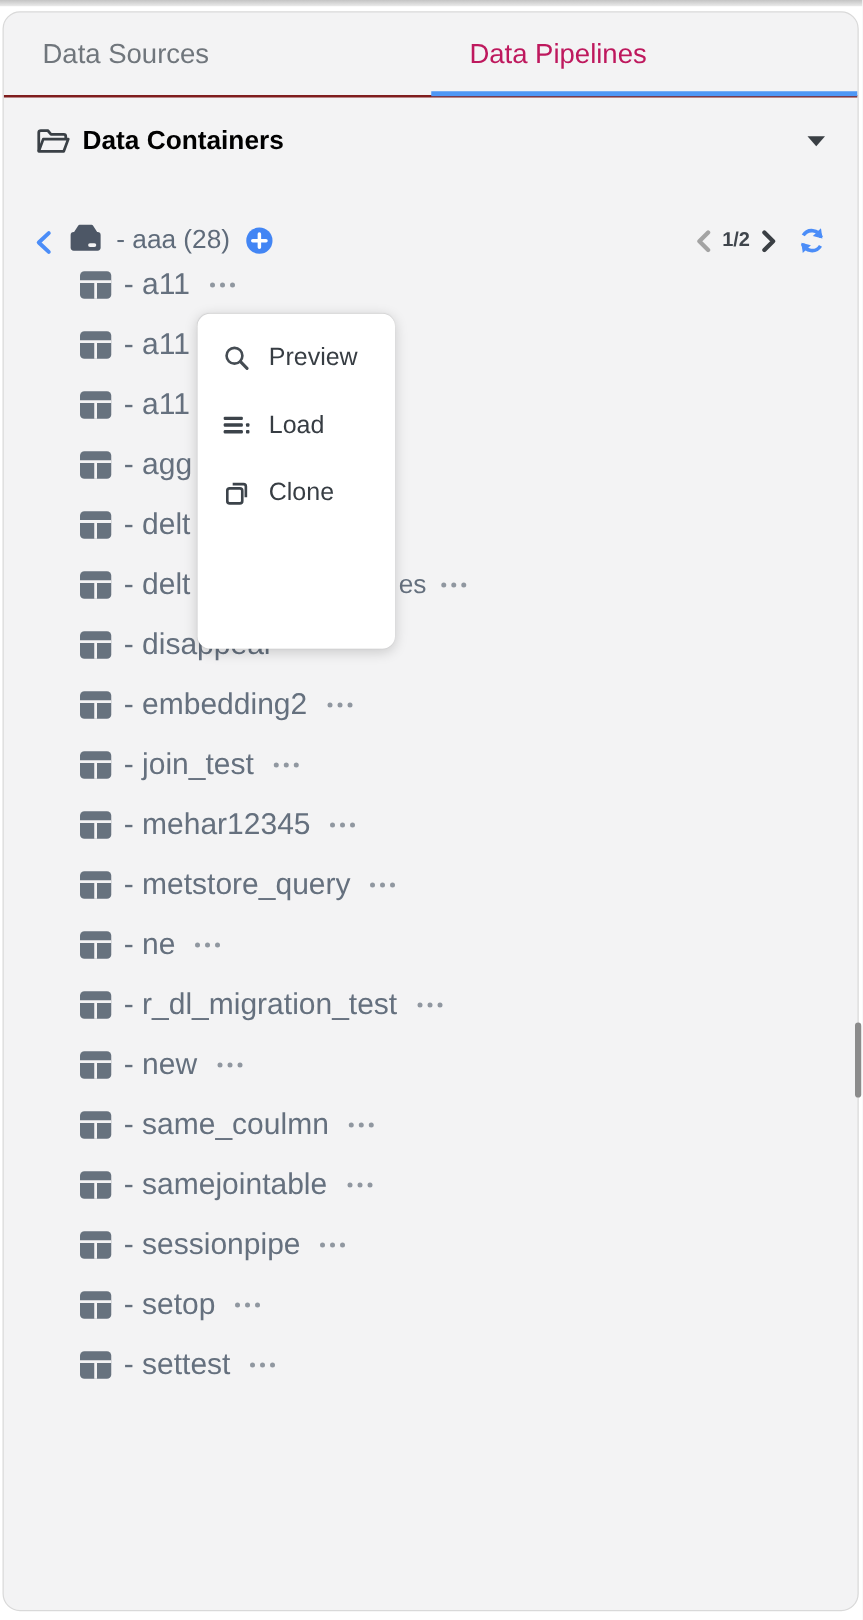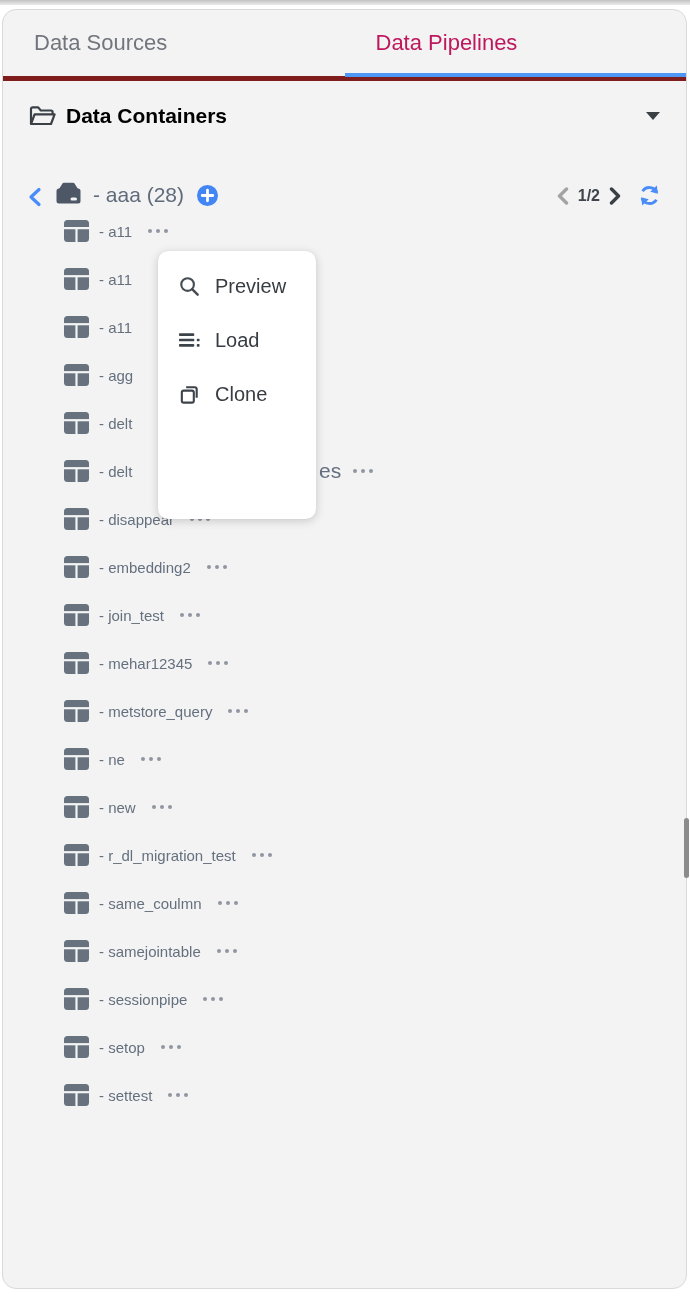--- a/index.html
+++ b/index.html
@@ -7,41 +7,41 @@
     width:690px;height:1296px;position:relative;background:#ffffff;
     font-family:"Liberation Sans","DejaVu Sans",sans-serif;
     overflow:hidden;
   }
   .top-strip{position:absolute;left:0;top:0;width:690px;height:5px;
     background:linear-gradient(#c3c3c3,#ebebeb);}
   .panel{position:absolute;left:2px;top:9px;width:685px;height:1280px;
     background:#f3f3f4;border:1px solid #d9d9d9;border-radius:14px;
     box-sizing:border-box;overflow:hidden;}
   
-  .tabbar{display:flex;height:66px;border-bottom:5px solid #7f1d1d;justify-content:flex-end;}
+  .tabbar{display:flex;height:66px;border-bottom:2px solid #7f1d1d;justify-content:flex-end;}
   .tab{flex:1 1 50%;display:flex;align-items:center;padding-left:31px;
     font-size:22px;color:#70767c;position:relative;cursor:pointer;box-sizing:border-box;}
   .tab.active{color:#be185d;}
   .tab.active::after{content:"";position:absolute;left:0;right:0;bottom:-1px;height:4px;background:#4e97f5;}
   
   .section-header{height:70px;display:flex;align-items:center;padding:0 26px;box-sizing:border-box;}
   .section-header .title{font-size:21px;font-weight:bold;color:#000000;margin-left:10px;}
   .caret-down{margin-left:auto;width:0;height:0;border-left:7px solid transparent;
     border-right:7px solid transparent;border-top:8px solid #3a3f44;cursor:pointer;}
   
   .container-row{height:48px;margin-top:8px;display:flex;align-items:flex-end;padding:0 24px;box-sizing:border-box;}
   .container-row .c-label{font-size:21px;color:#5f6b7a;margin-left:9px;}
   .icon-btn{display:inline-flex;align-items:center;justify-content:center;cursor:pointer;background:none;border:none;padding:0;}
   .plus-btn{margin-left:12px;}
   .pager{margin-left:auto;display:flex;align-items:center;gap:9px;}
   .pager .page-label{font-size:16px;font-weight:bold;color:#3f454c;}
   
   .items{margin-top:0;}
   .item-row{height:48px;display:flex;align-items:center;padding-left:60px;position:relative;box-sizing:border-box;}
-  .item-row .i-label{font-size:15px;color:#65707e;margin-left:9px;white-space:nowrap;}
+  .item-row .i-label{font-size:24px;color:#65707e;margin-left:9px;white-space:nowrap;}
   .dots{display:inline-flex;gap:4px;margin-left:16px;cursor:pointer;align-items:center;}
   .dots i{width:4px;height:4px;border-radius:50%;background:#9097a0;display:block;}
   .suffix{display:none;position:absolute;left:316px;font-size:21px;color:#65707e;}
   .suffix.show{display:inline;}
   .suffix-dots{display:none;position:absolute;left:350px;margin-left:0;}
   .suffix-dots.show{display:inline-flex;}
   
   .context-menu{position:absolute;left:155px;top:241px;width:158px;height:268px;
     background:#ffffff;border-radius:10px;box-shadow:0 2px 10px rgba(0,0,0,0.18),0 0 1px rgba(0,0,0,0.1);
     padding-top:8px;box-sizing:border-box;z-index:10;}
@@ -297,37 +297,37 @@
 
   </div>
       <div class="item-row">
     <span class="m-icon" style="width:27px;height:24px;">
       <svg width="27" height="24" viewBox="0 0 27 24">
         <rect x="1" y="1" width="25" height="22" rx="3.5" fill="#67727e"></rect>
         <line x1="1" y1="9.2" x2="26" y2="9.2" stroke="#f3f3f4" stroke-width="2.2"></line>
         <line x1="13.5" y1="9.2" x2="13.5" y2="23" stroke="#f3f3f4" stroke-width="2.2"></line>
       </svg>
     </span>
+    <span class="i-label">- r_dl_migration_test</span>
+    <span class="dots main-dots">
+          <i></i>
+          <i></i>
+          <i></i>
+        </span>
+
+  </div>
+      <div class="item-row">
+    <span class="m-icon" style="width:27px;height:24px;">
+      <svg width="27" height="24" viewBox="0 0 27 24">
+        <rect x="1" y="1" width="25" height="22" rx="3.5" fill="#67727e"></rect>
+        <line x1="1" y1="9.2" x2="26" y2="9.2" stroke="#f3f3f4" stroke-width="2.2"></line>
+        <line x1="13.5" y1="9.2" x2="13.5" y2="23" stroke="#f3f3f4" stroke-width="2.2"></line>
+      </svg>
+    </span>
     <span class="i-label">- new</span>
-    <span class="dots main-dots">
-          <i></i>
-          <i></i>
-          <i></i>
-        </span>
-
-  </div>
-      <div class="item-row">
-    <span class="m-icon" style="width:27px;height:24px;">
-      <svg width="27" height="24" viewBox="0 0 27 24">
-        <rect x="1" y="1" width="25" height="22" rx="3.5" fill="#67727e"></rect>
-        <line x1="1" y1="9.2" x2="26" y2="9.2" stroke="#f3f3f4" stroke-width="2.2"></line>
-        <line x1="13.5" y1="9.2" x2="13.5" y2="23" stroke="#f3f3f4" stroke-width="2.2"></line>
-      </svg>
-    </span>
-    <span class="i-label">- r_dl_migration_test</span>
     <span class="dots main-dots">
           <i></i>
           <i></i>
           <i></i>
         </span>
 
   </div>
       <div class="item-row">
     <span class="m-icon" style="width:27px;height:24px;">
       <svg width="27" height="24" viewBox="0 0 27 24">

